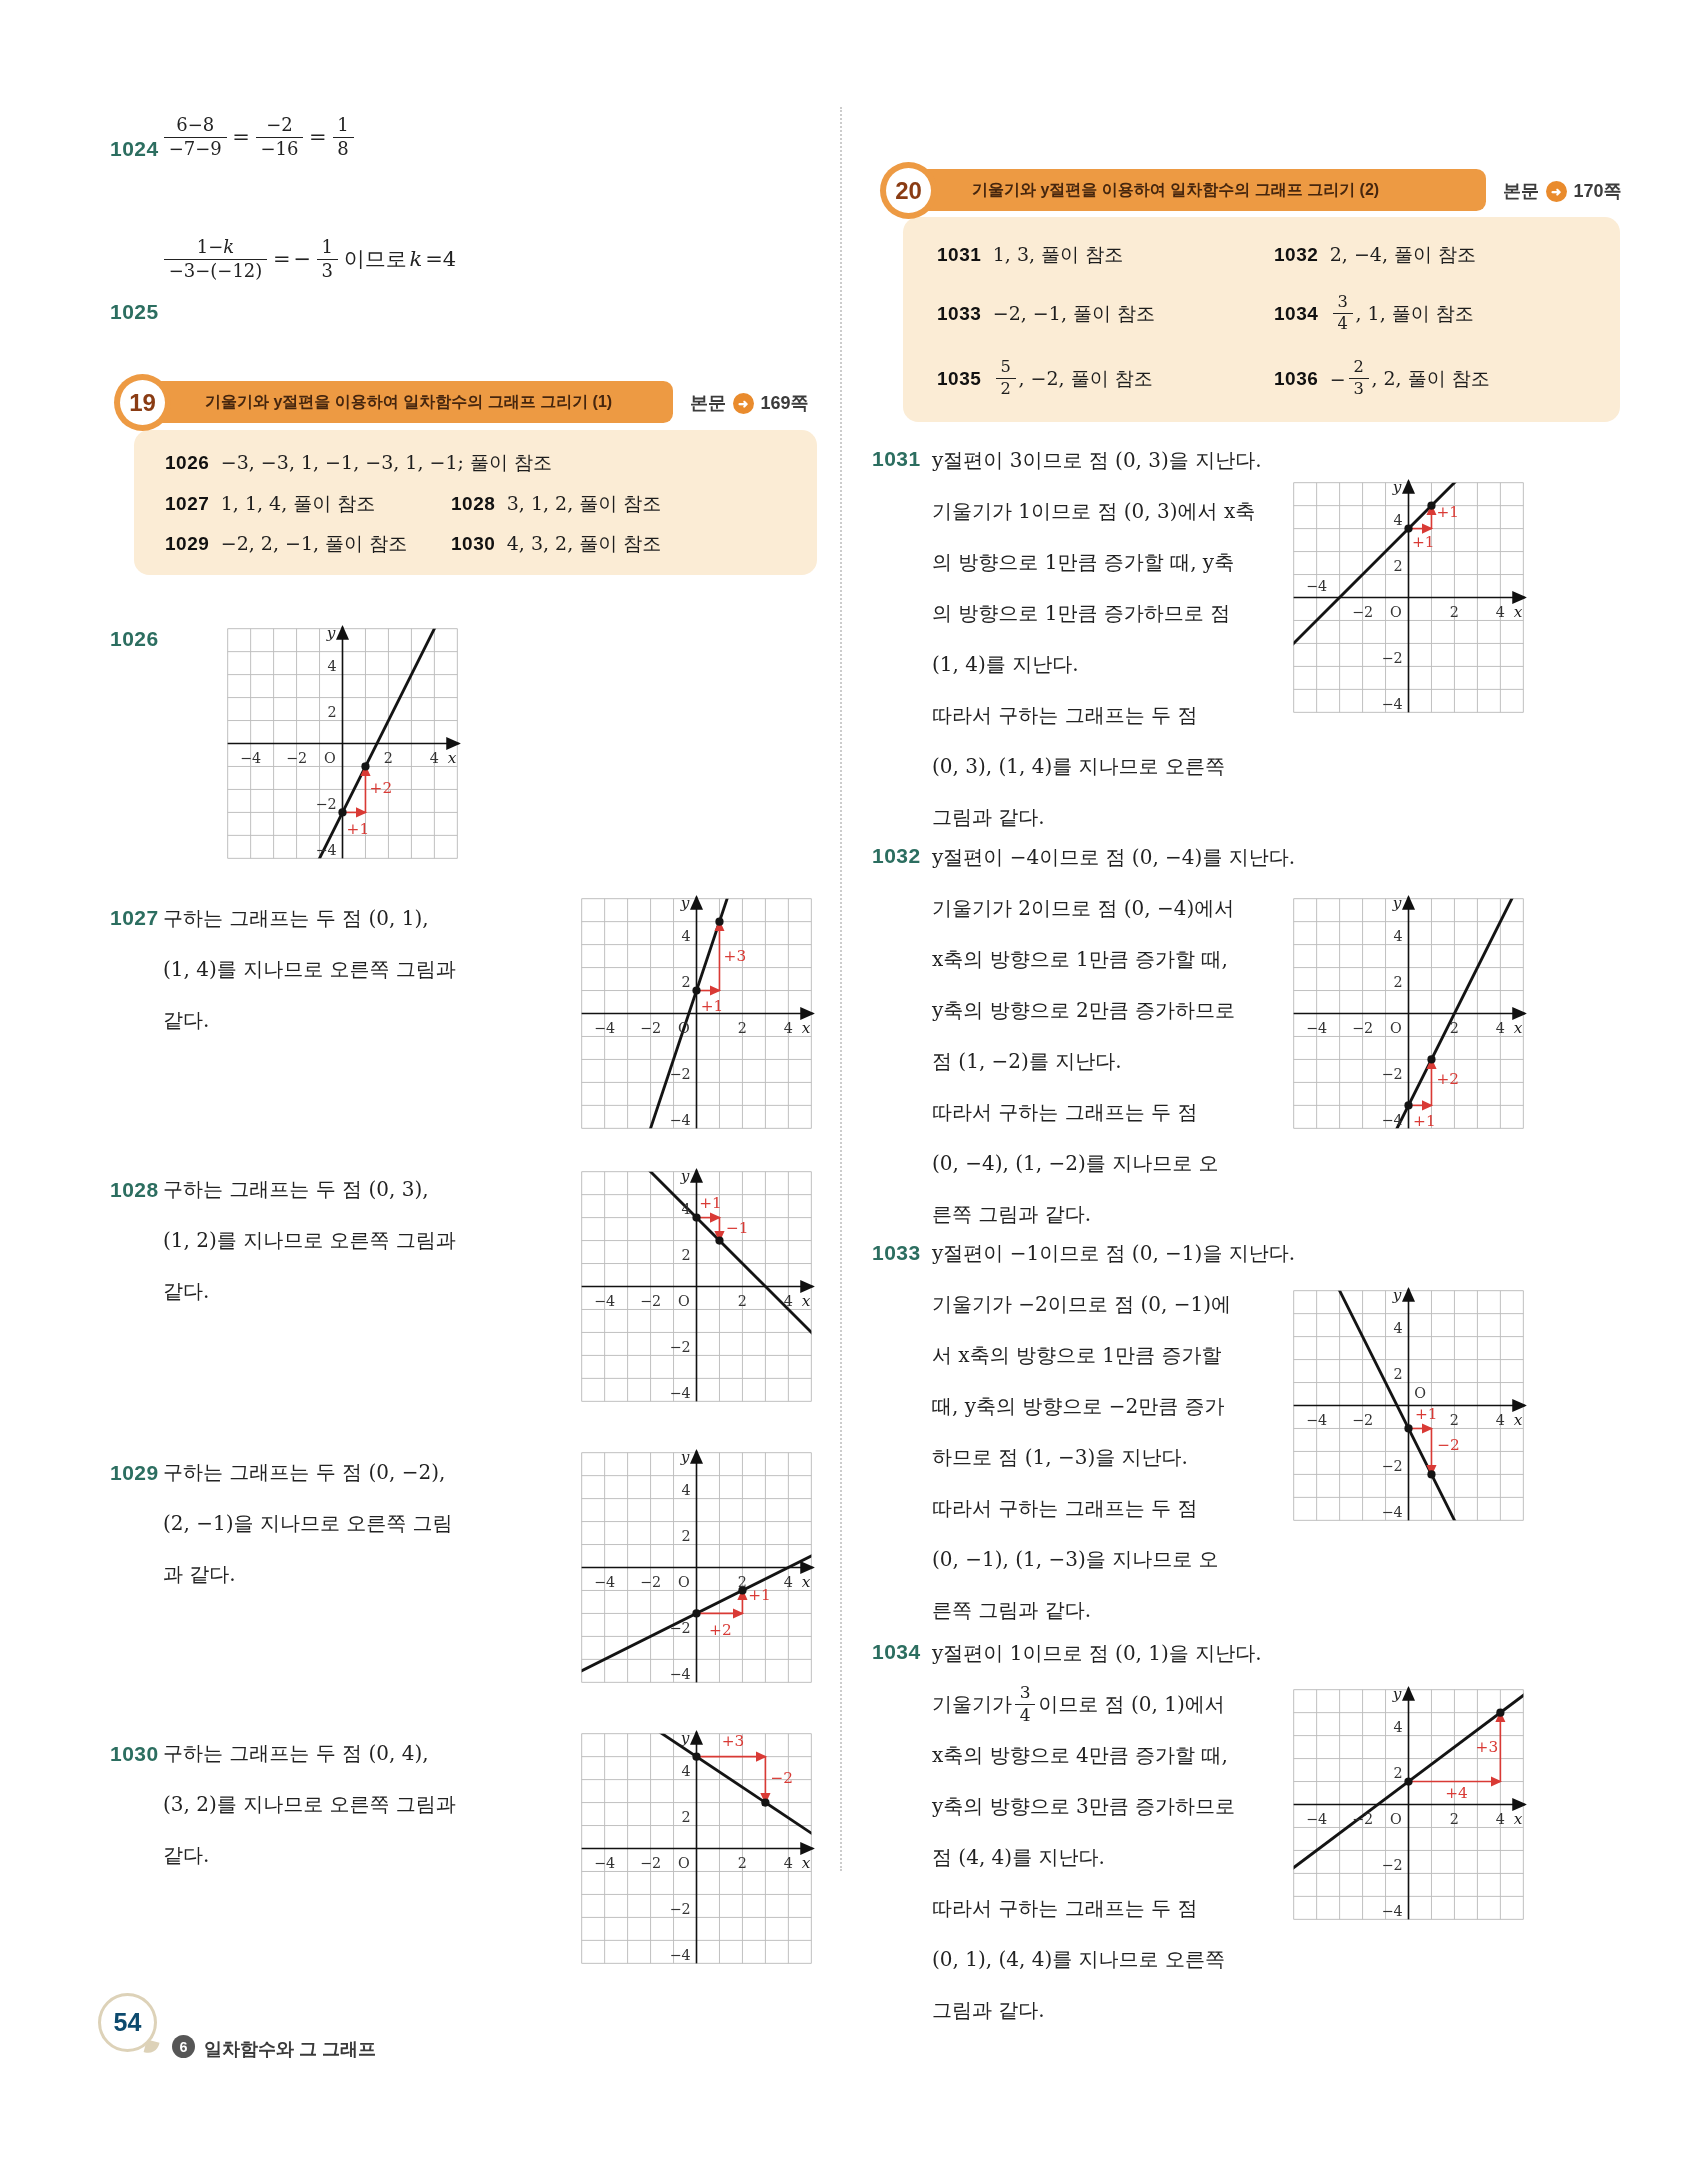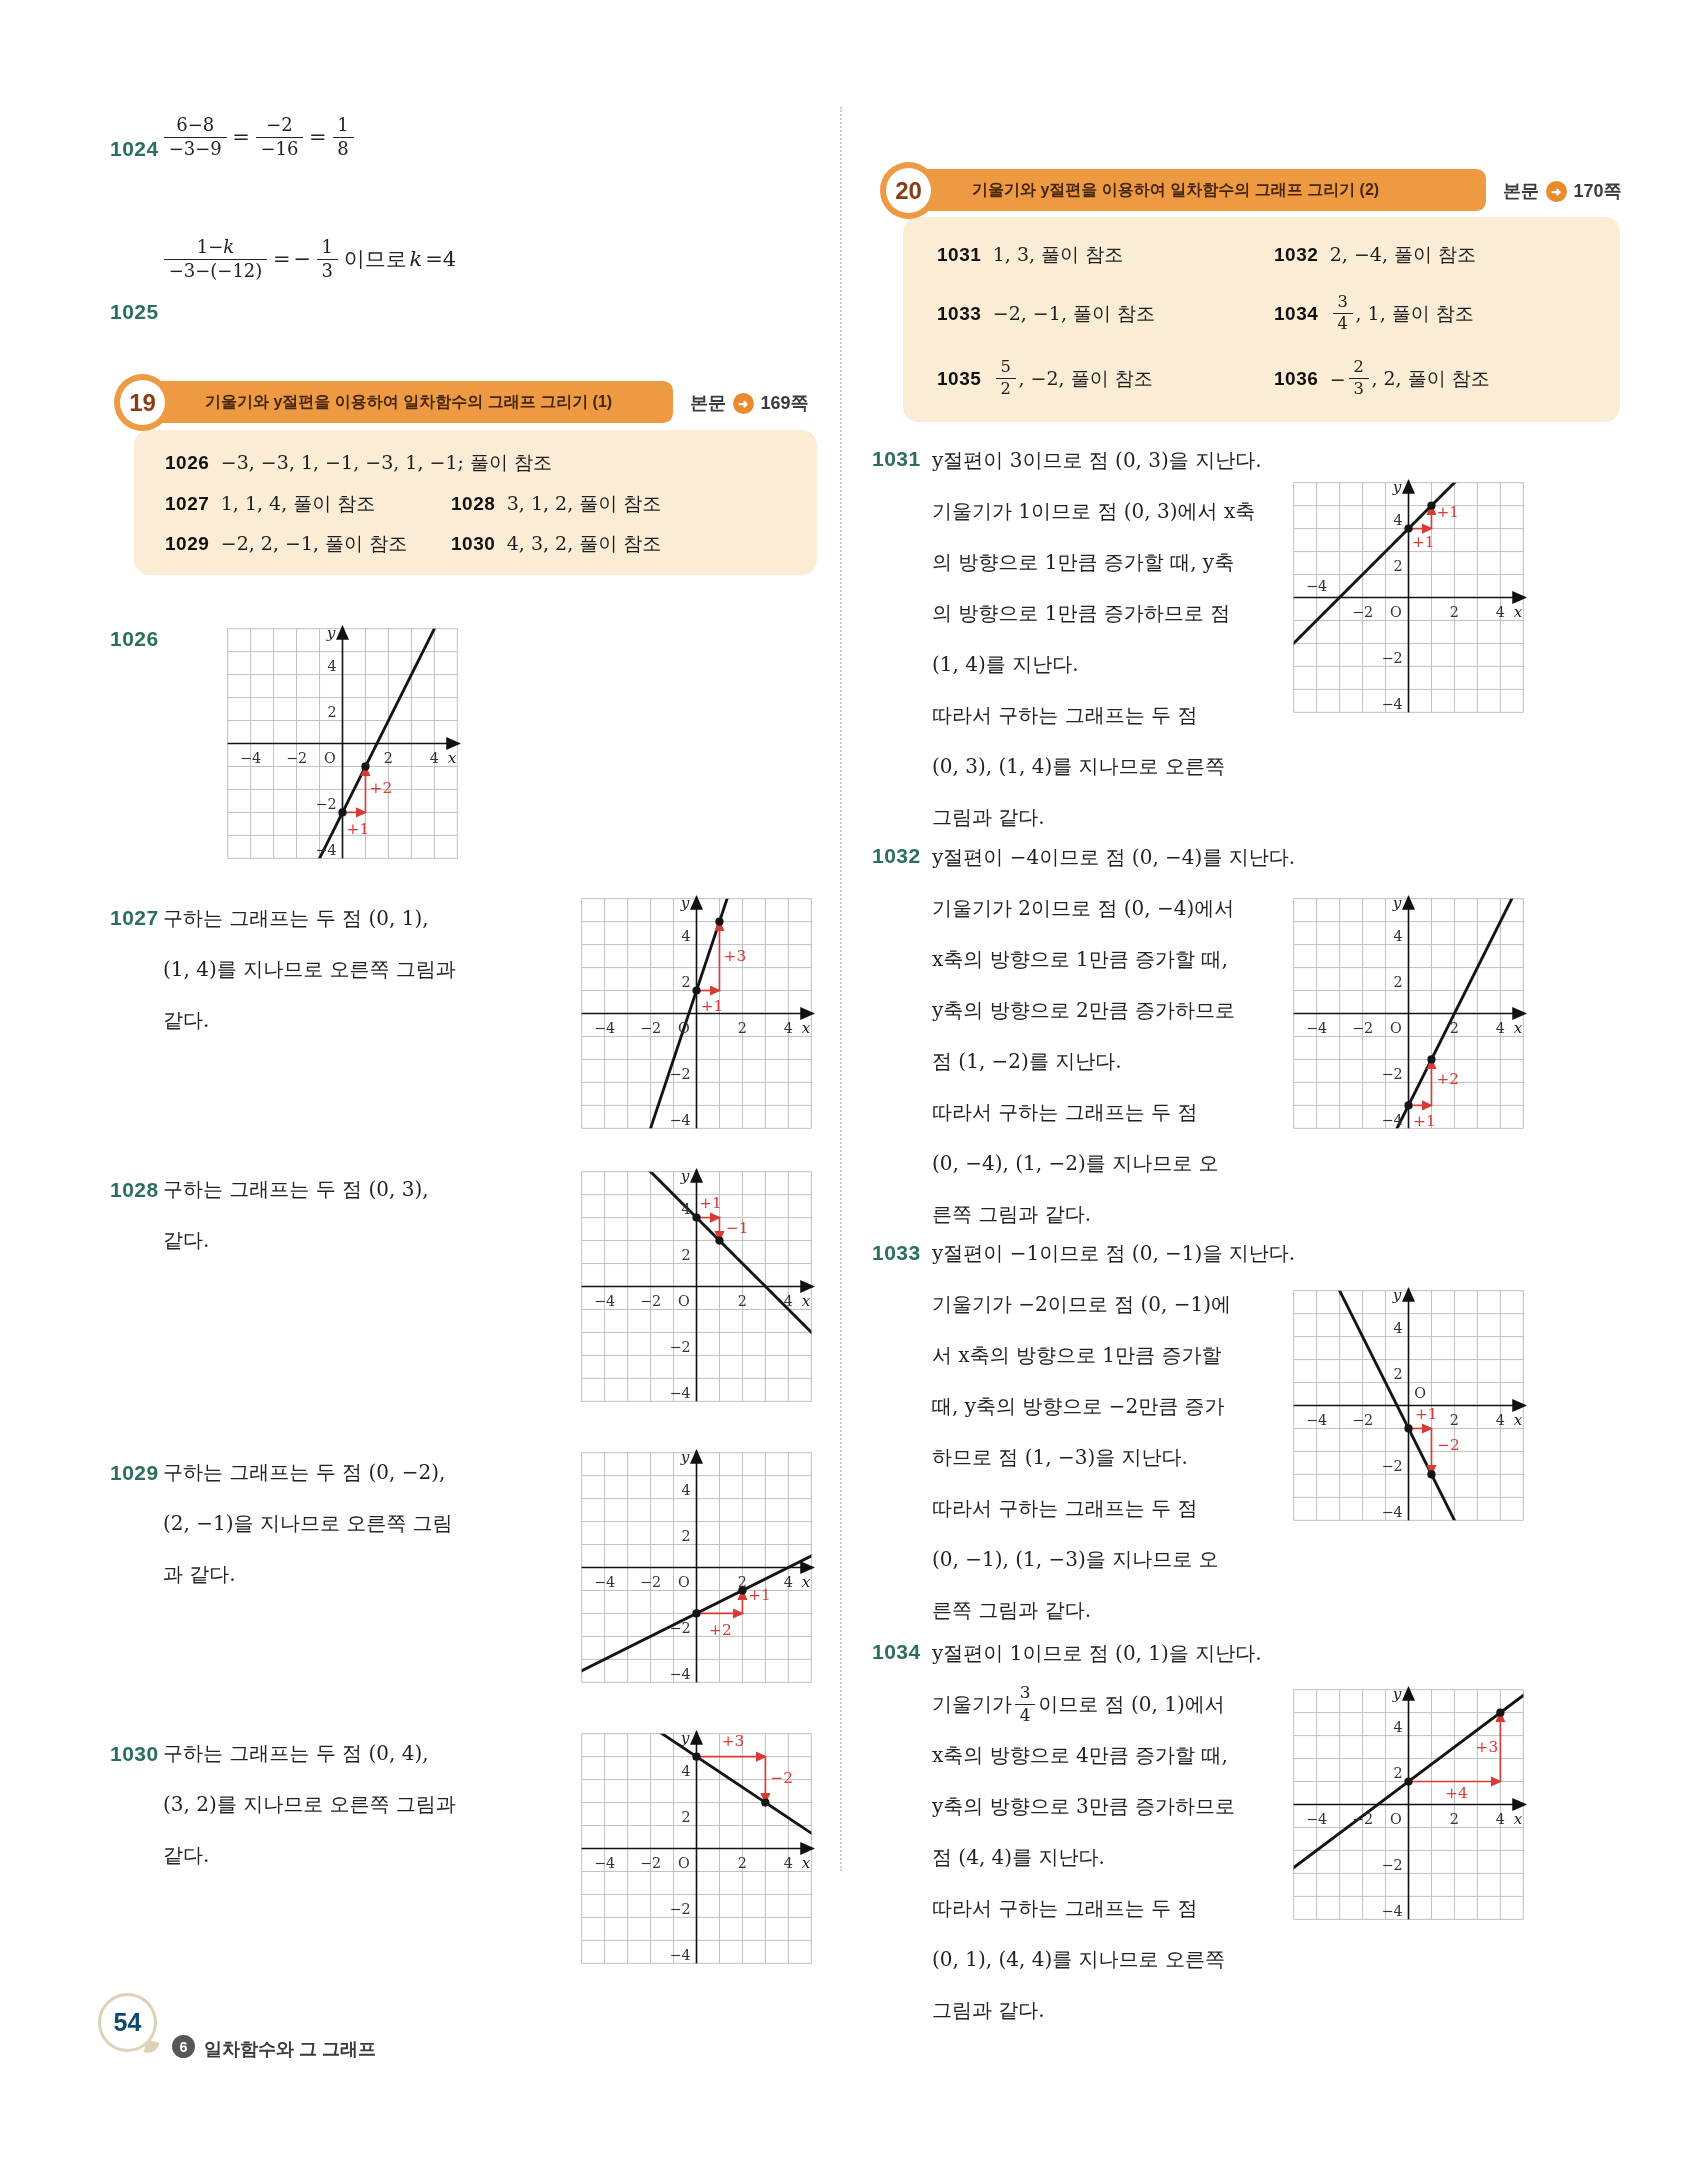--- a/index.html
+++ b/index.html
@@ -160,21 +160,21 @@
           <span>, 2, 풀이 참조</span>
         </span>
       </div>
     </div>
 
   <div id="formulas-root">
       <div class="qnum" style="left: 110px; top: 137px;">1024</div>
       <div class="formula" style="left: 161px; top: 115px;">
         <span class="frac">
           <span class="fn"><span>6−8</span></span>
-          <span class="fd"><span>−3−9</span></span>
+          <span class="fd"><span>−7−9</span></span>
         </span>
         <span>=</span>
         <span class="frac">
           <span class="fn"><span>−2</span></span>
           <span class="fd"><span>−16</span></span>
         </span>
         <span>=</span>
         <span class="frac">
           <span class="fn"><span>1</span></span>
           <span class="fd"><span>8</span></span>
@@ -318,20 +318,23 @@
           <text x="122" y="196" text-anchor="end" font-size="15" font-family="&quot;DejaVu Serif&quot;,serif" fill="#333">−2</text>
           <text x="122" y="244" text-anchor="end" font-size="15" font-family="&quot;DejaVu Serif&quot;,serif" fill="#333">−4</text>
           <text font-size="15" font-family="&quot;DejaVu Serif&quot;,serif" fill="#333" x="121" y="148" text-anchor="end">O</text>
           <text x="238" y="148" font-size="16" font-style="italic" font-family="&quot;DejaVu Serif&quot;,serif" fill="#222">x</text>
           <text x="116" y="18" font-size="16" font-style="italic" font-family="&quot;DejaVu Serif&quot;,serif" fill="#222" text-anchor="middle">y</text>
         </svg></div>
       <div class="qnum" style="left: 110px; top: 1178px;">1028</div>
       <div class="sol-lines" style="left: 163px; top: 1164px;">
         <div class="ln">
           <span>구하는 그래프는 두 점 (0, 3),</span>
+        </div>
+        <div class="ln">
+          <span>(1, 2)를 지나므로 오른쪽 그림과</span>
         </div>
         <div class="ln">
           <span>같다.</span>
         </div>
       </div>
       <div class="graph" style="left: 574px; top: 1164px;"><svg width="245" height="245" viewBox="0 0 256 256">
           <defs>
             <marker id="g2a" markerWidth="10" markerHeight="8" refX="8" refY="4" orient="auto">
               <path d="M0,0 L9,4 L0,8 z" fill="#111"></path>
             </marker>

